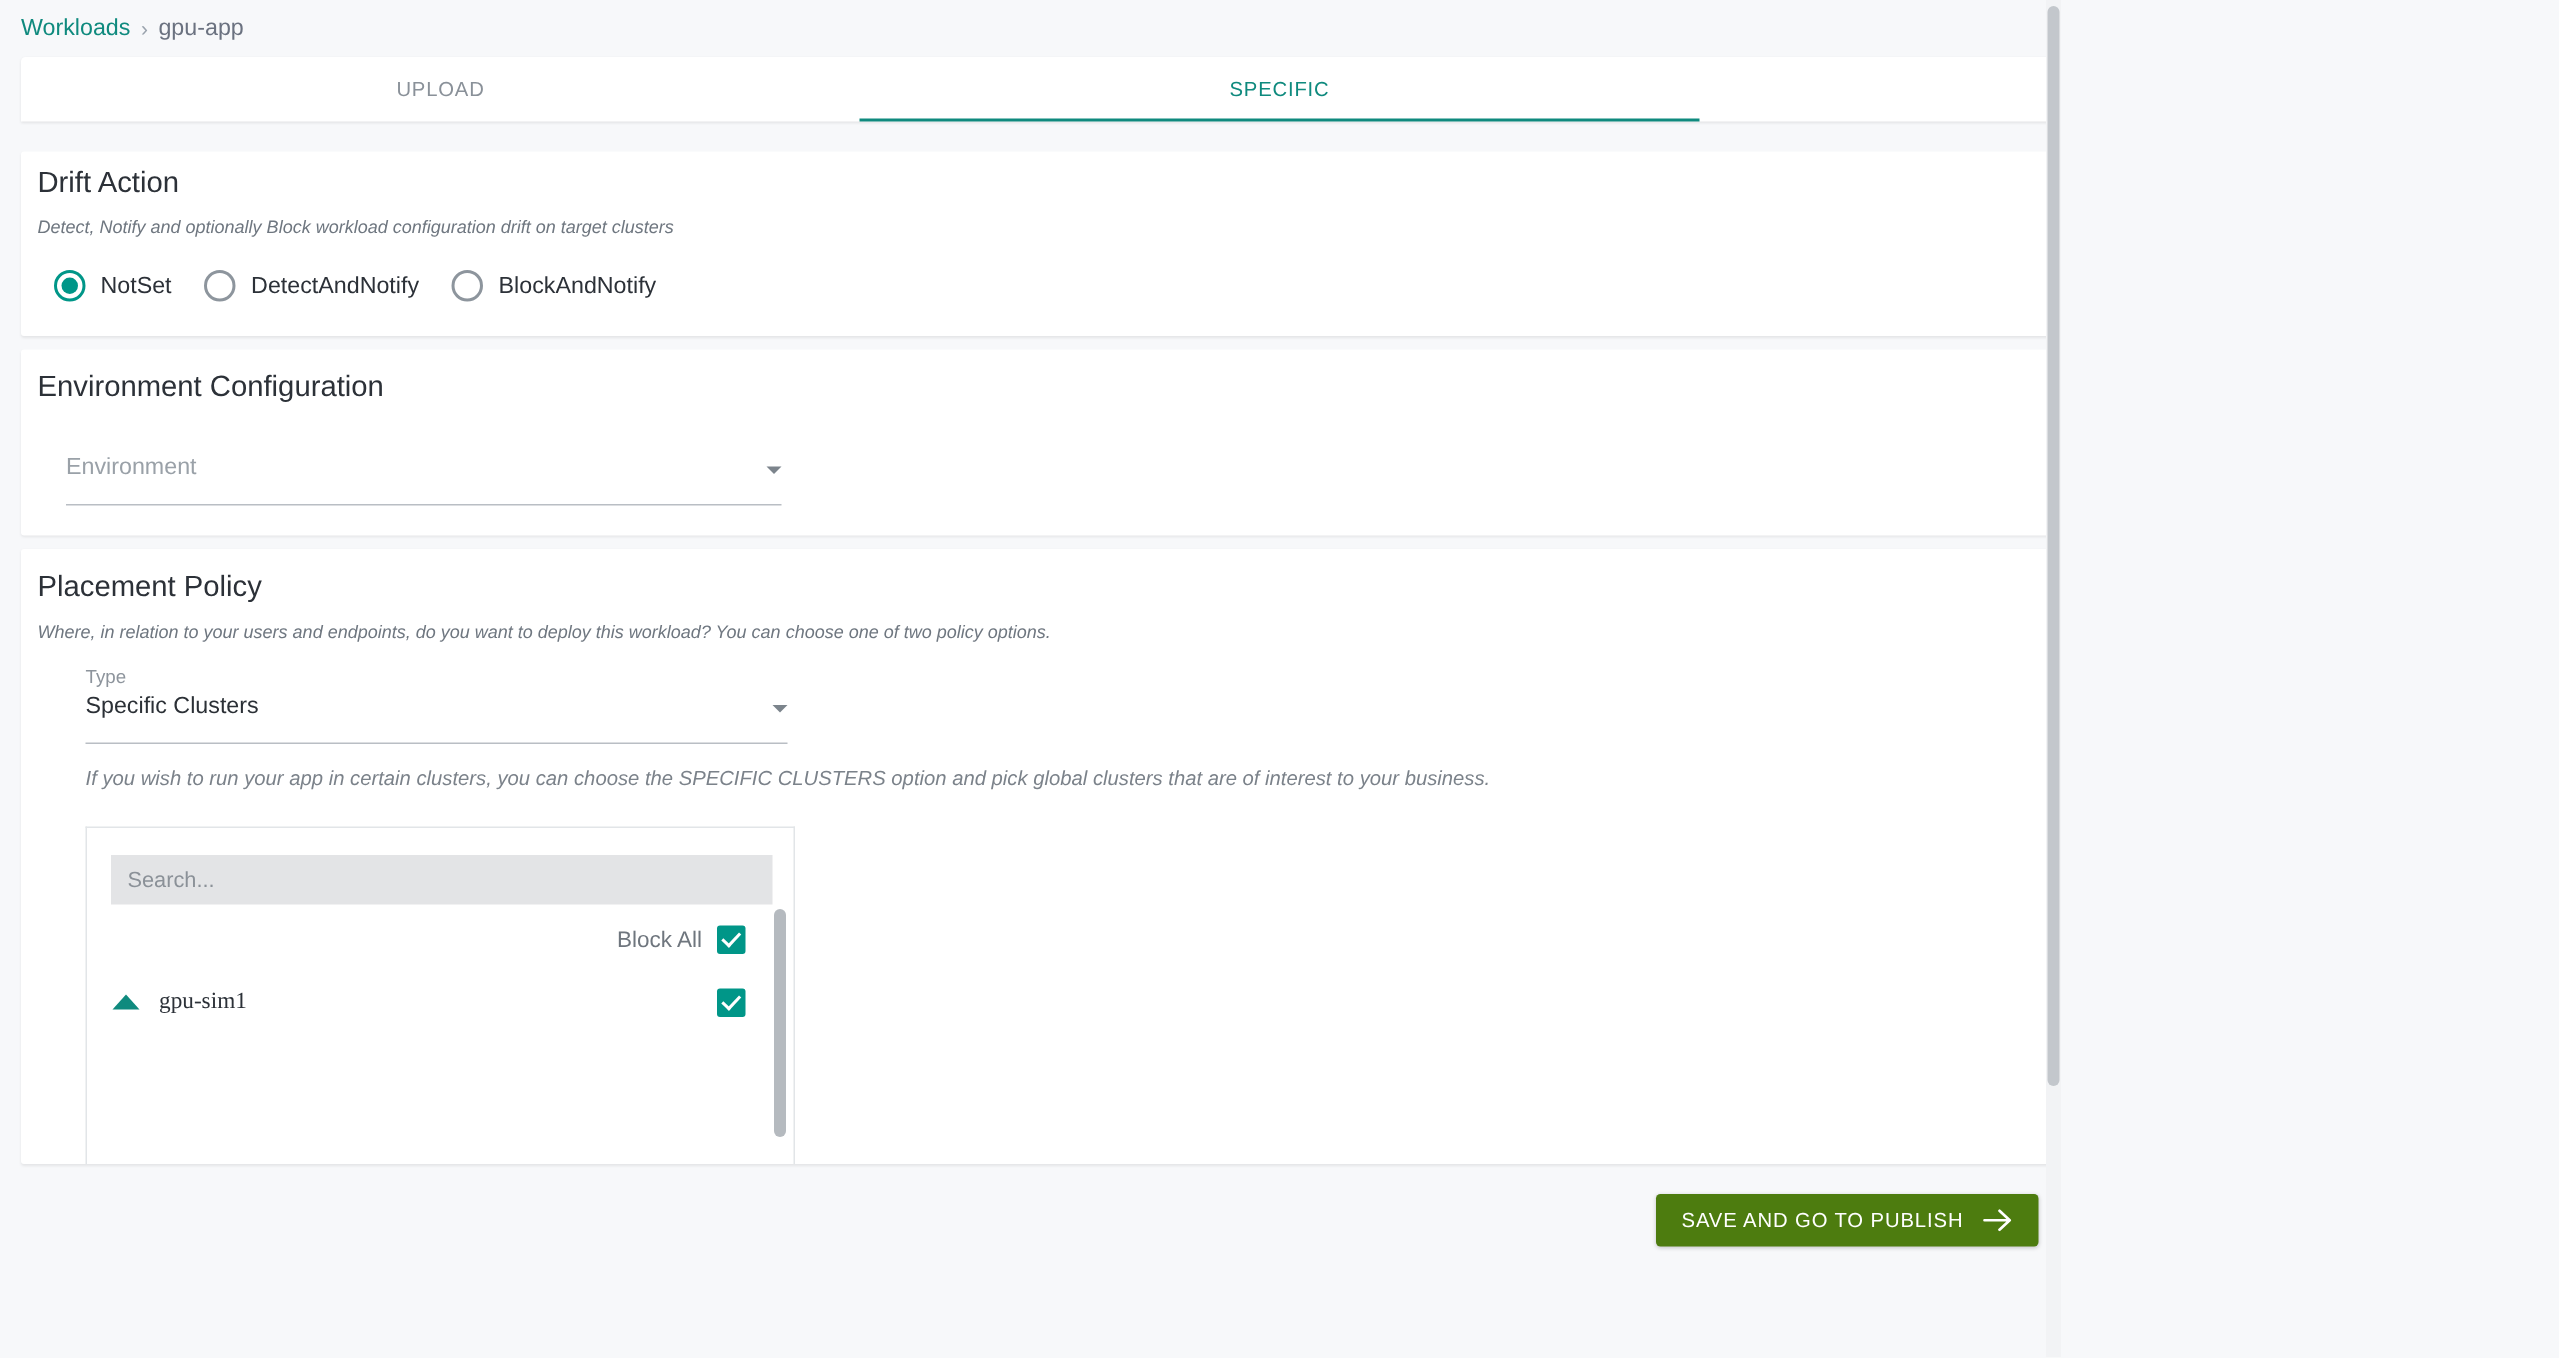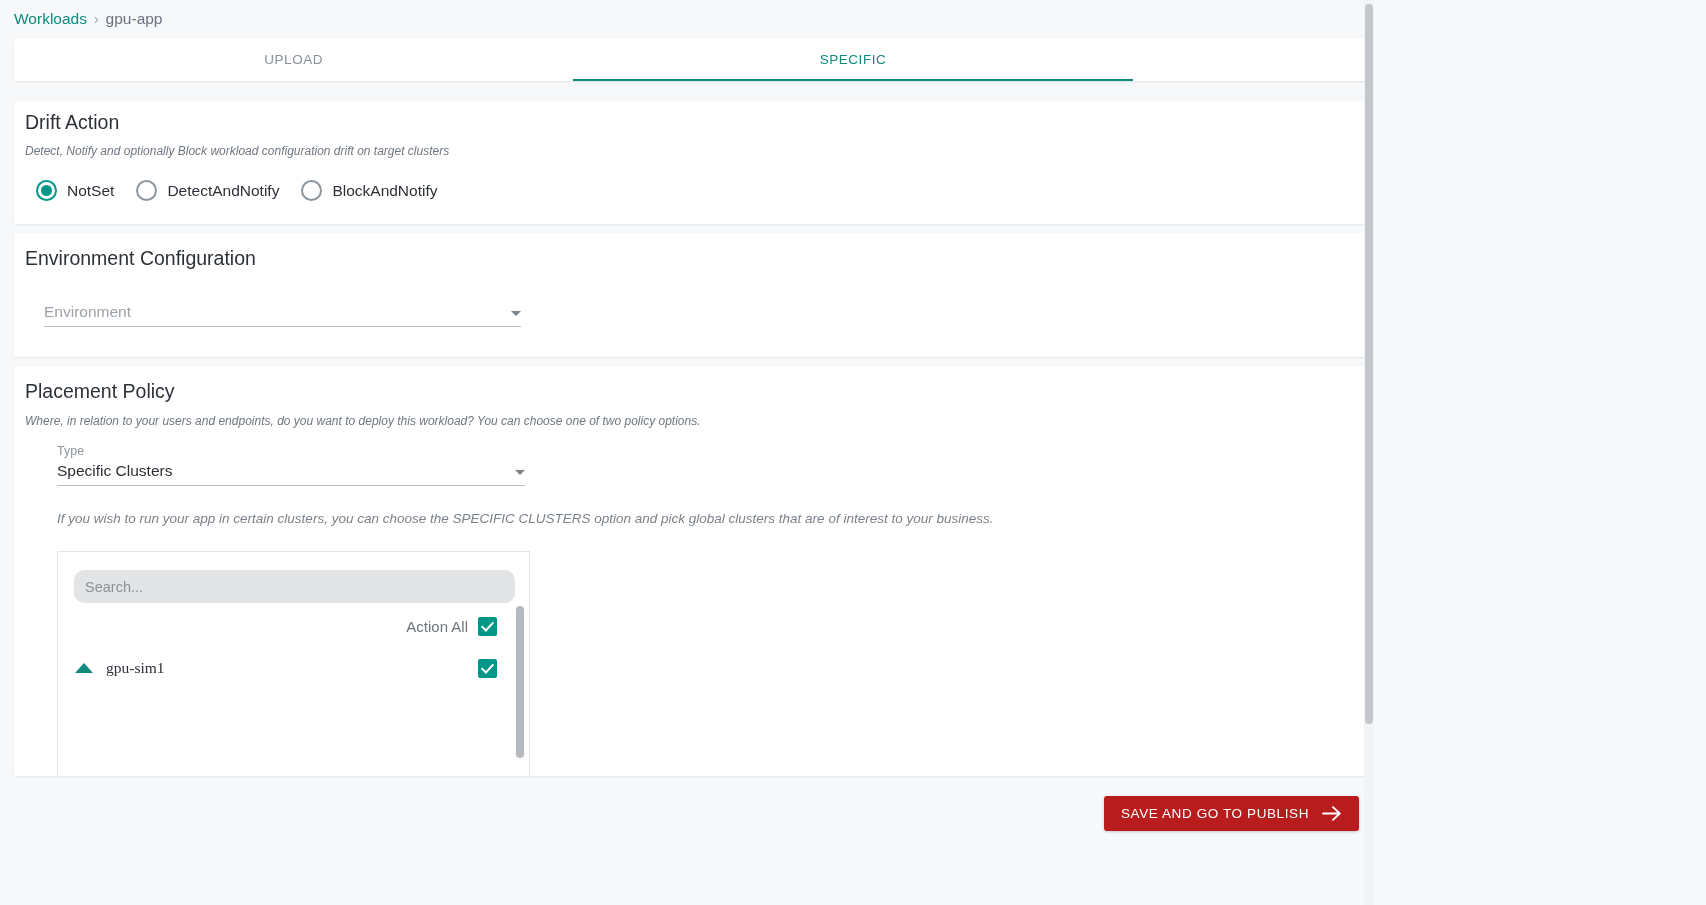--- a/index.html
+++ b/index.html
@@ -145,21 +145,21 @@
   #env-card { top: 233px; height: 124px; }
   #env-card .card-title { position: absolute; top: 14px; left: 11px; }
 
   .mat-select {
     position: absolute;
     border-bottom: 1px solid #b9bec4;
     display: flex;
     align-items: flex-end;
     justify-content: space-between;
     cursor: pointer;
-    padding-bottom: 5px;
+    padding-bottom: 15px;
   }
   .mat-select .ms-value {
     font-size: 15.5px;
     color: #2b3036;
     line-height: 18px;
   }
   .mat-select .ms-value.placeholder { color: #9aa1a8; }
   .ms-arrow {
     width: 0; height: 0;
     border-left: 5px solid transparent;
@@ -206,21 +206,21 @@
     position: absolute;
     top: 18px; left: 16px;
     width: 441px; height: 33px;
     background: #e3e4e6;
     border: none;
     outline: none;
     padding: 12px 11px;
     font-size: 14.5px;
     color: #33383e;
     font-family: "Liberation Sans", sans-serif;
-    border-radius: 10px;
+    border-radius: 0;
   }
   .search-box::placeholder { color: #8b9198; }
 
   .select-all-row {
     position: absolute;
     top: 54px; left: 0;
     width: 455px; height: 40px;
     display: flex;
     align-items: center;
     justify-content: flex-end;
@@ -328,21 +328,21 @@
     color: #3b4047;
   }
   .footer-right-btn {
     position: absolute;
     right: 15px; bottom: 74px;
     height: 35px;
     display: flex;
     align-items: center;
     gap: 13px;
     padding: 0 17px;
-    background: #b91c1c;
+    background: #4d7c0f;
     border: none;
     border-radius: 3px;
     box-shadow: 0 1px 3px rgba(0,0,0,0.2);
     cursor: pointer;
     font-family: "Liberation Sans", sans-serif;
   }
   .footer-right-btn .btn-txt {
     font-size: 13.5px;
     letter-spacing: 0.6px;
     color: #ffffff;
@@ -405,21 +405,21 @@
       <span class="ms-value">Specific Clusters</span>
       <span class="ms-arrow"></span>
     </div>
 
     <p class="hint-text">If you wish to run your app in certain clusters, you can choose the SPECIFIC CLUSTERS option and pick global clusters that are of interest to your business.</p>
 
     <div class="cluster-panel">
       <input class="search-box" type="text" placeholder="Search..." style="">
 
       <div class="select-all-row">
-        <span class="select-all-label">Action All</span>
+        <span class="select-all-label">Block All</span>
         <span class="chk"></span>
       </div>
 
       <div class="cluster-row">
         <span class="expand-tri"></span>
         <span class="cluster-name">gpu-sim1</span>
         <span class="chk"></span>
       </div>
 
       <div class="panel-scroll-track">

